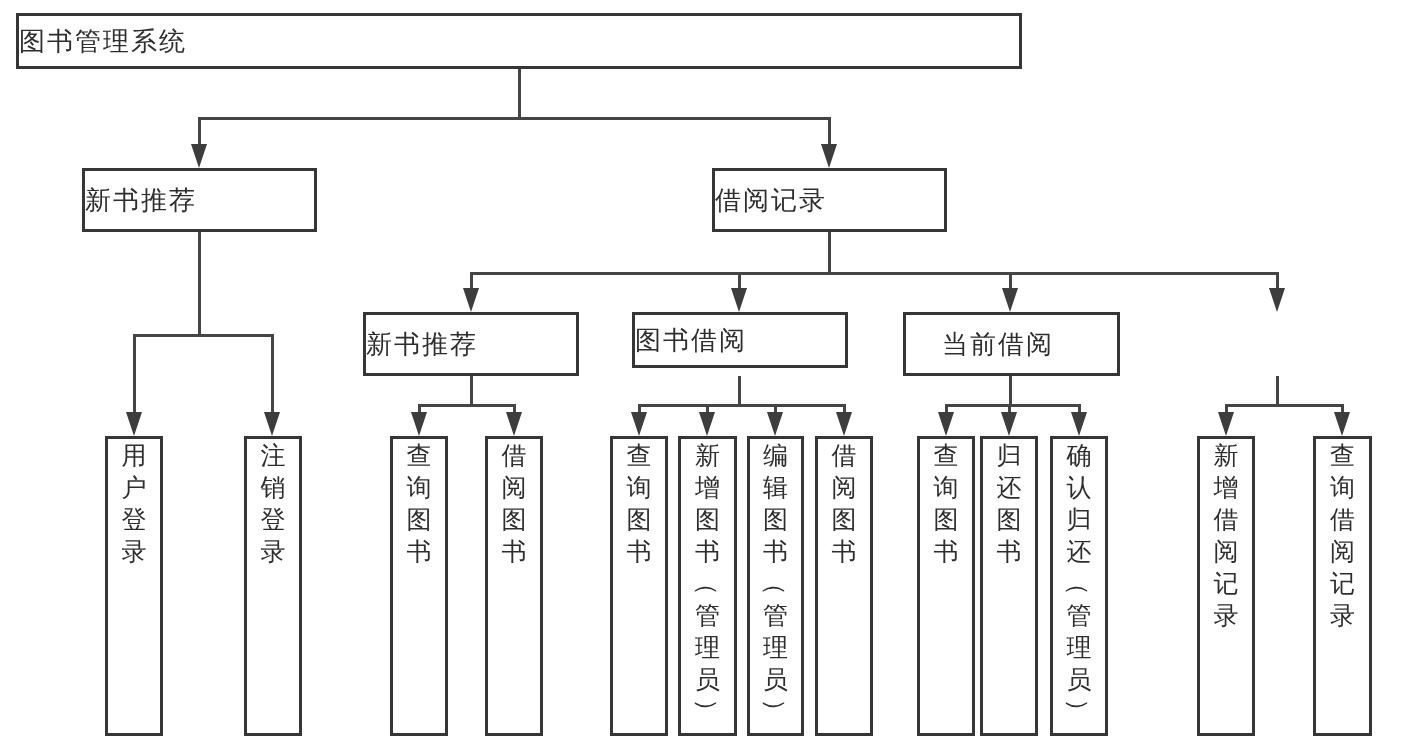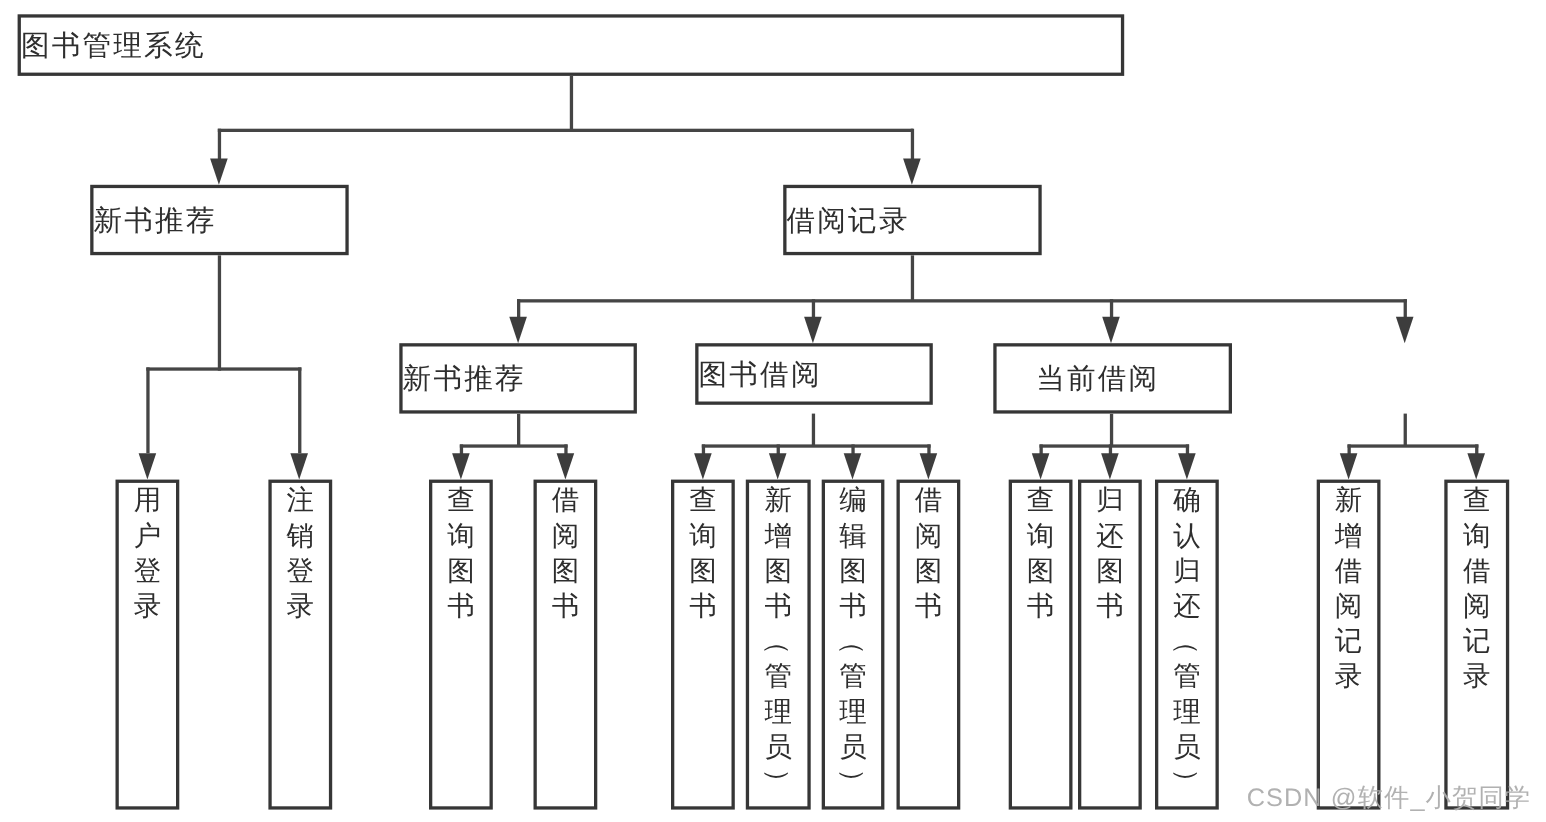--- a/index.html
+++ b/index.html
@@ -245,15 +245,14 @@
     </div>
   <div class="node node-v" style="left:1313px;top:436px;width:59px;height:300px;">
       <div class="vchar">查</div>
       <div class="vchar">询</div>
       <div class="vchar">借</div>
       <div class="vchar">阅</div>
       <div class="vchar">记</div>
       <div class="vchar">录</div>
     </div>
 
-  <div class="watermark">CSDN @软件_小贺同学</div>
 
 </div>
 
 </body></html>

